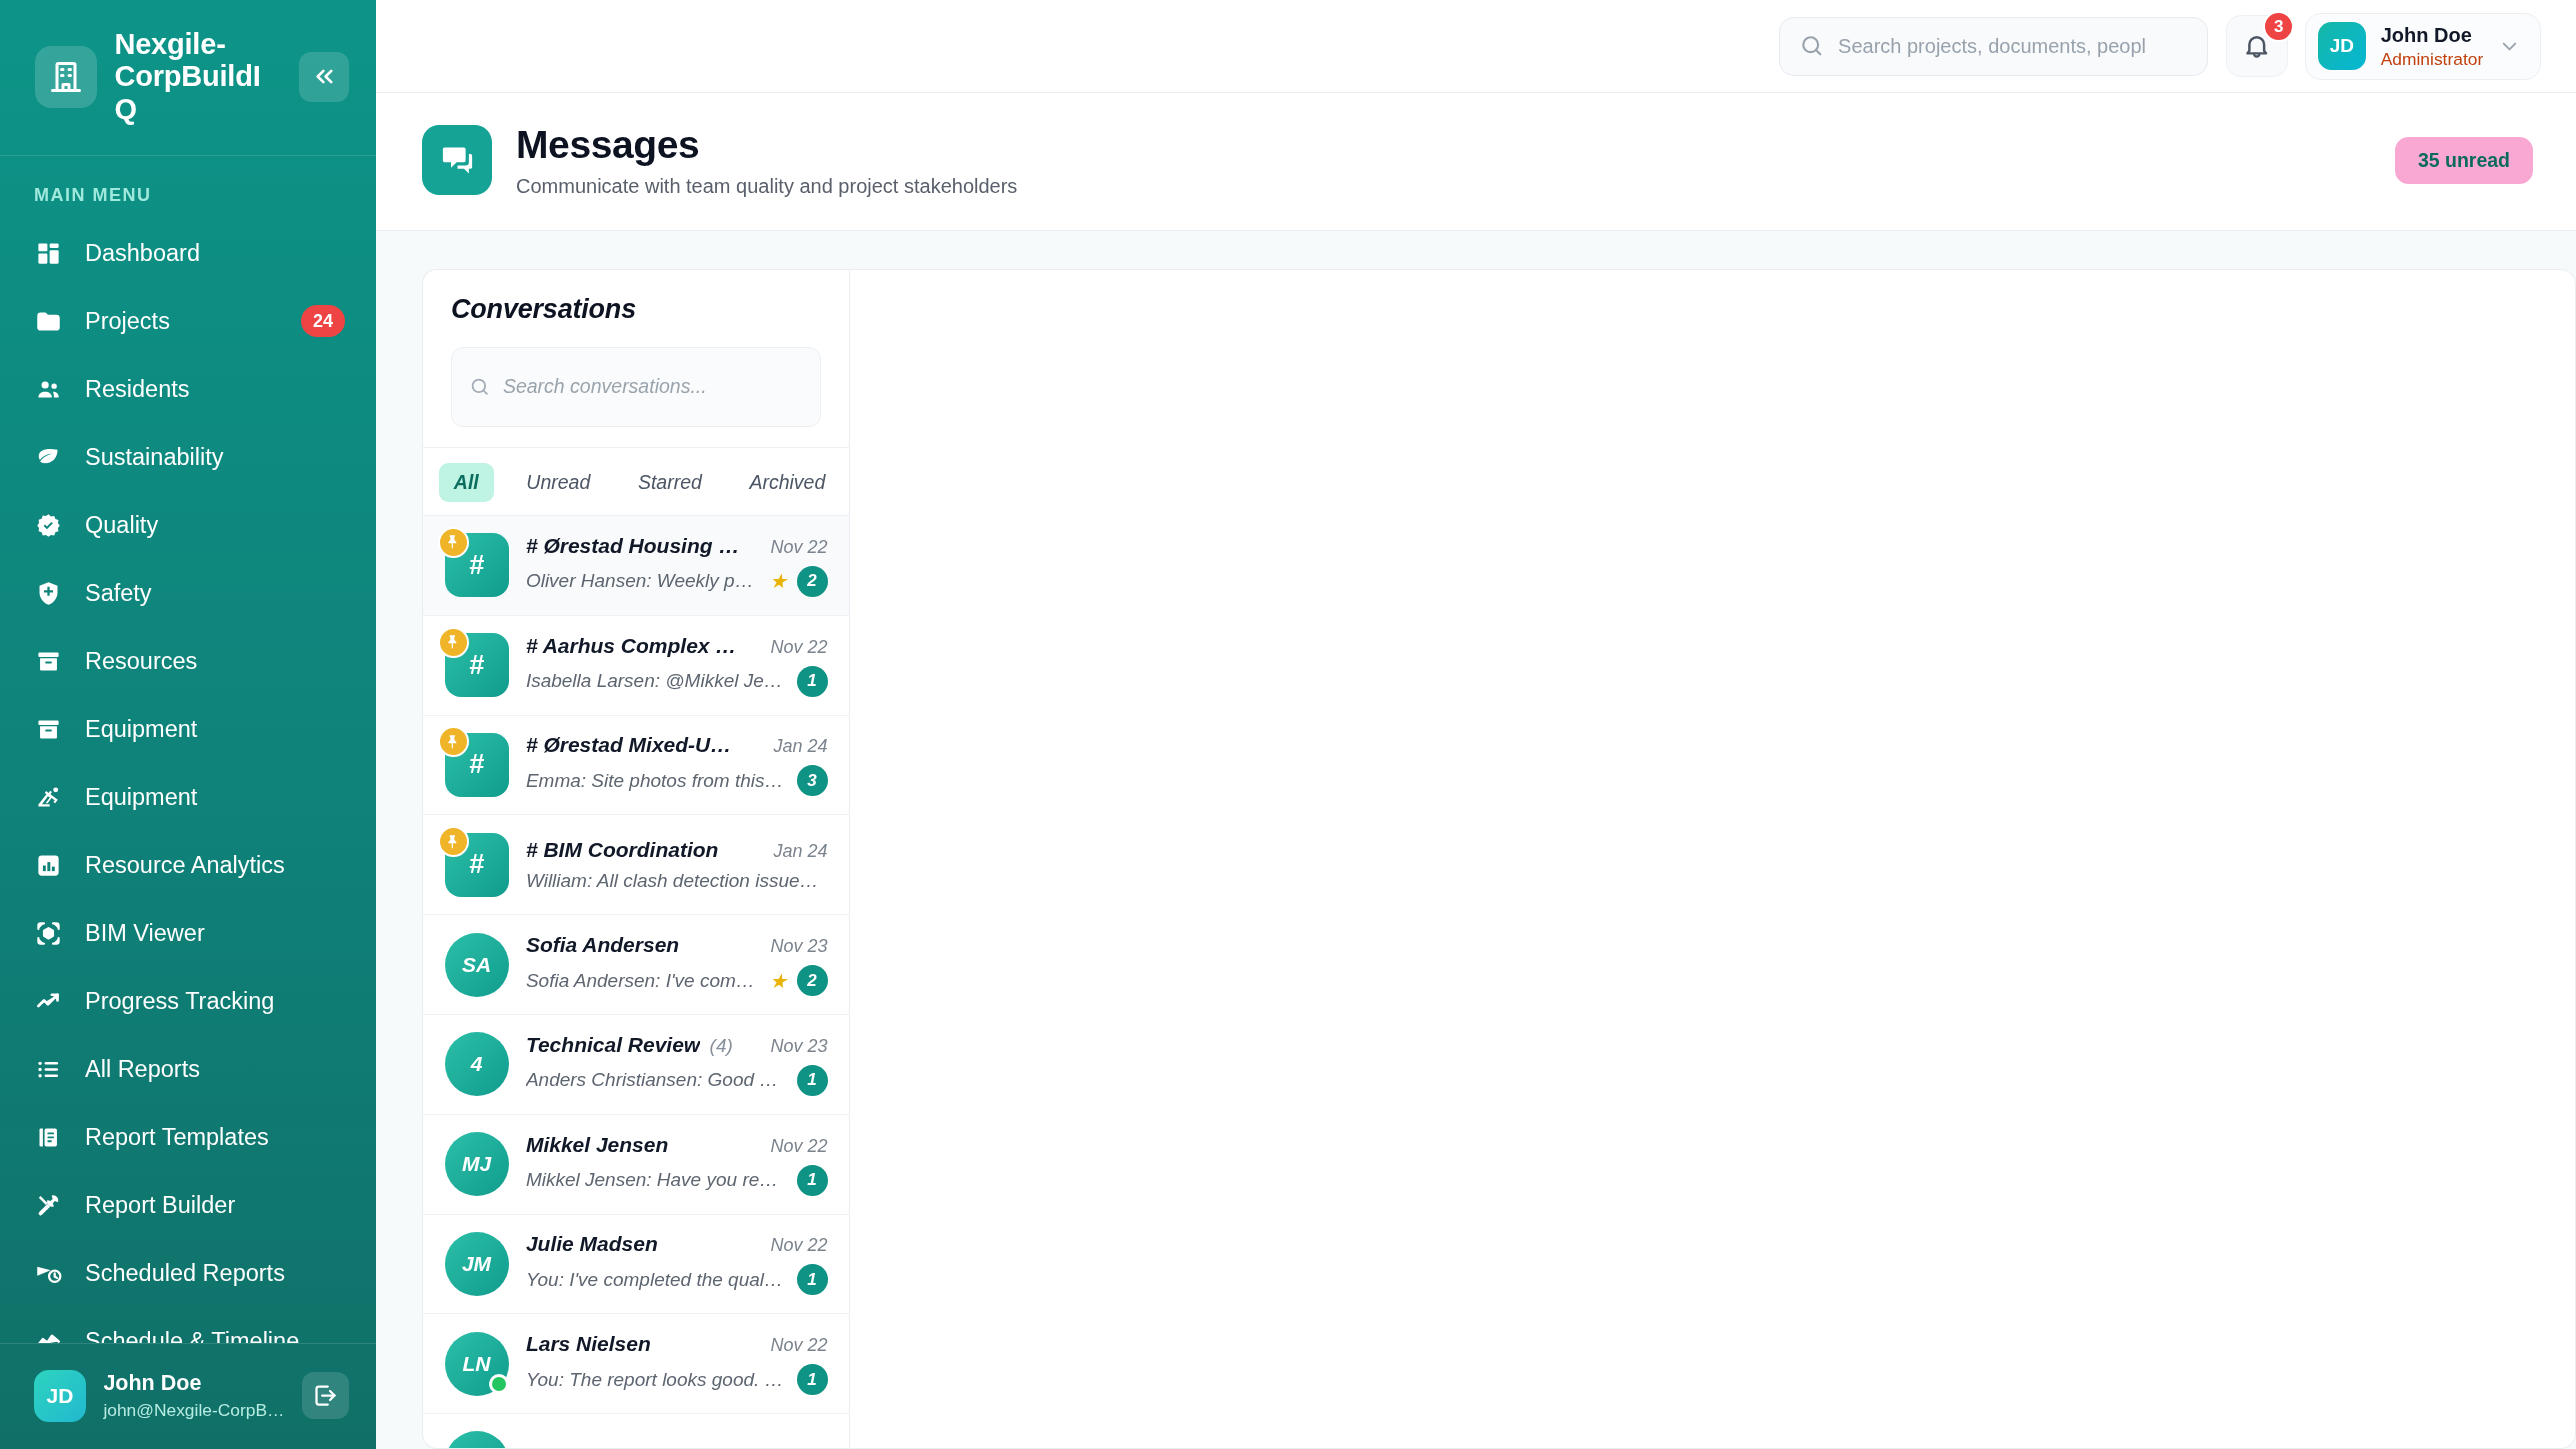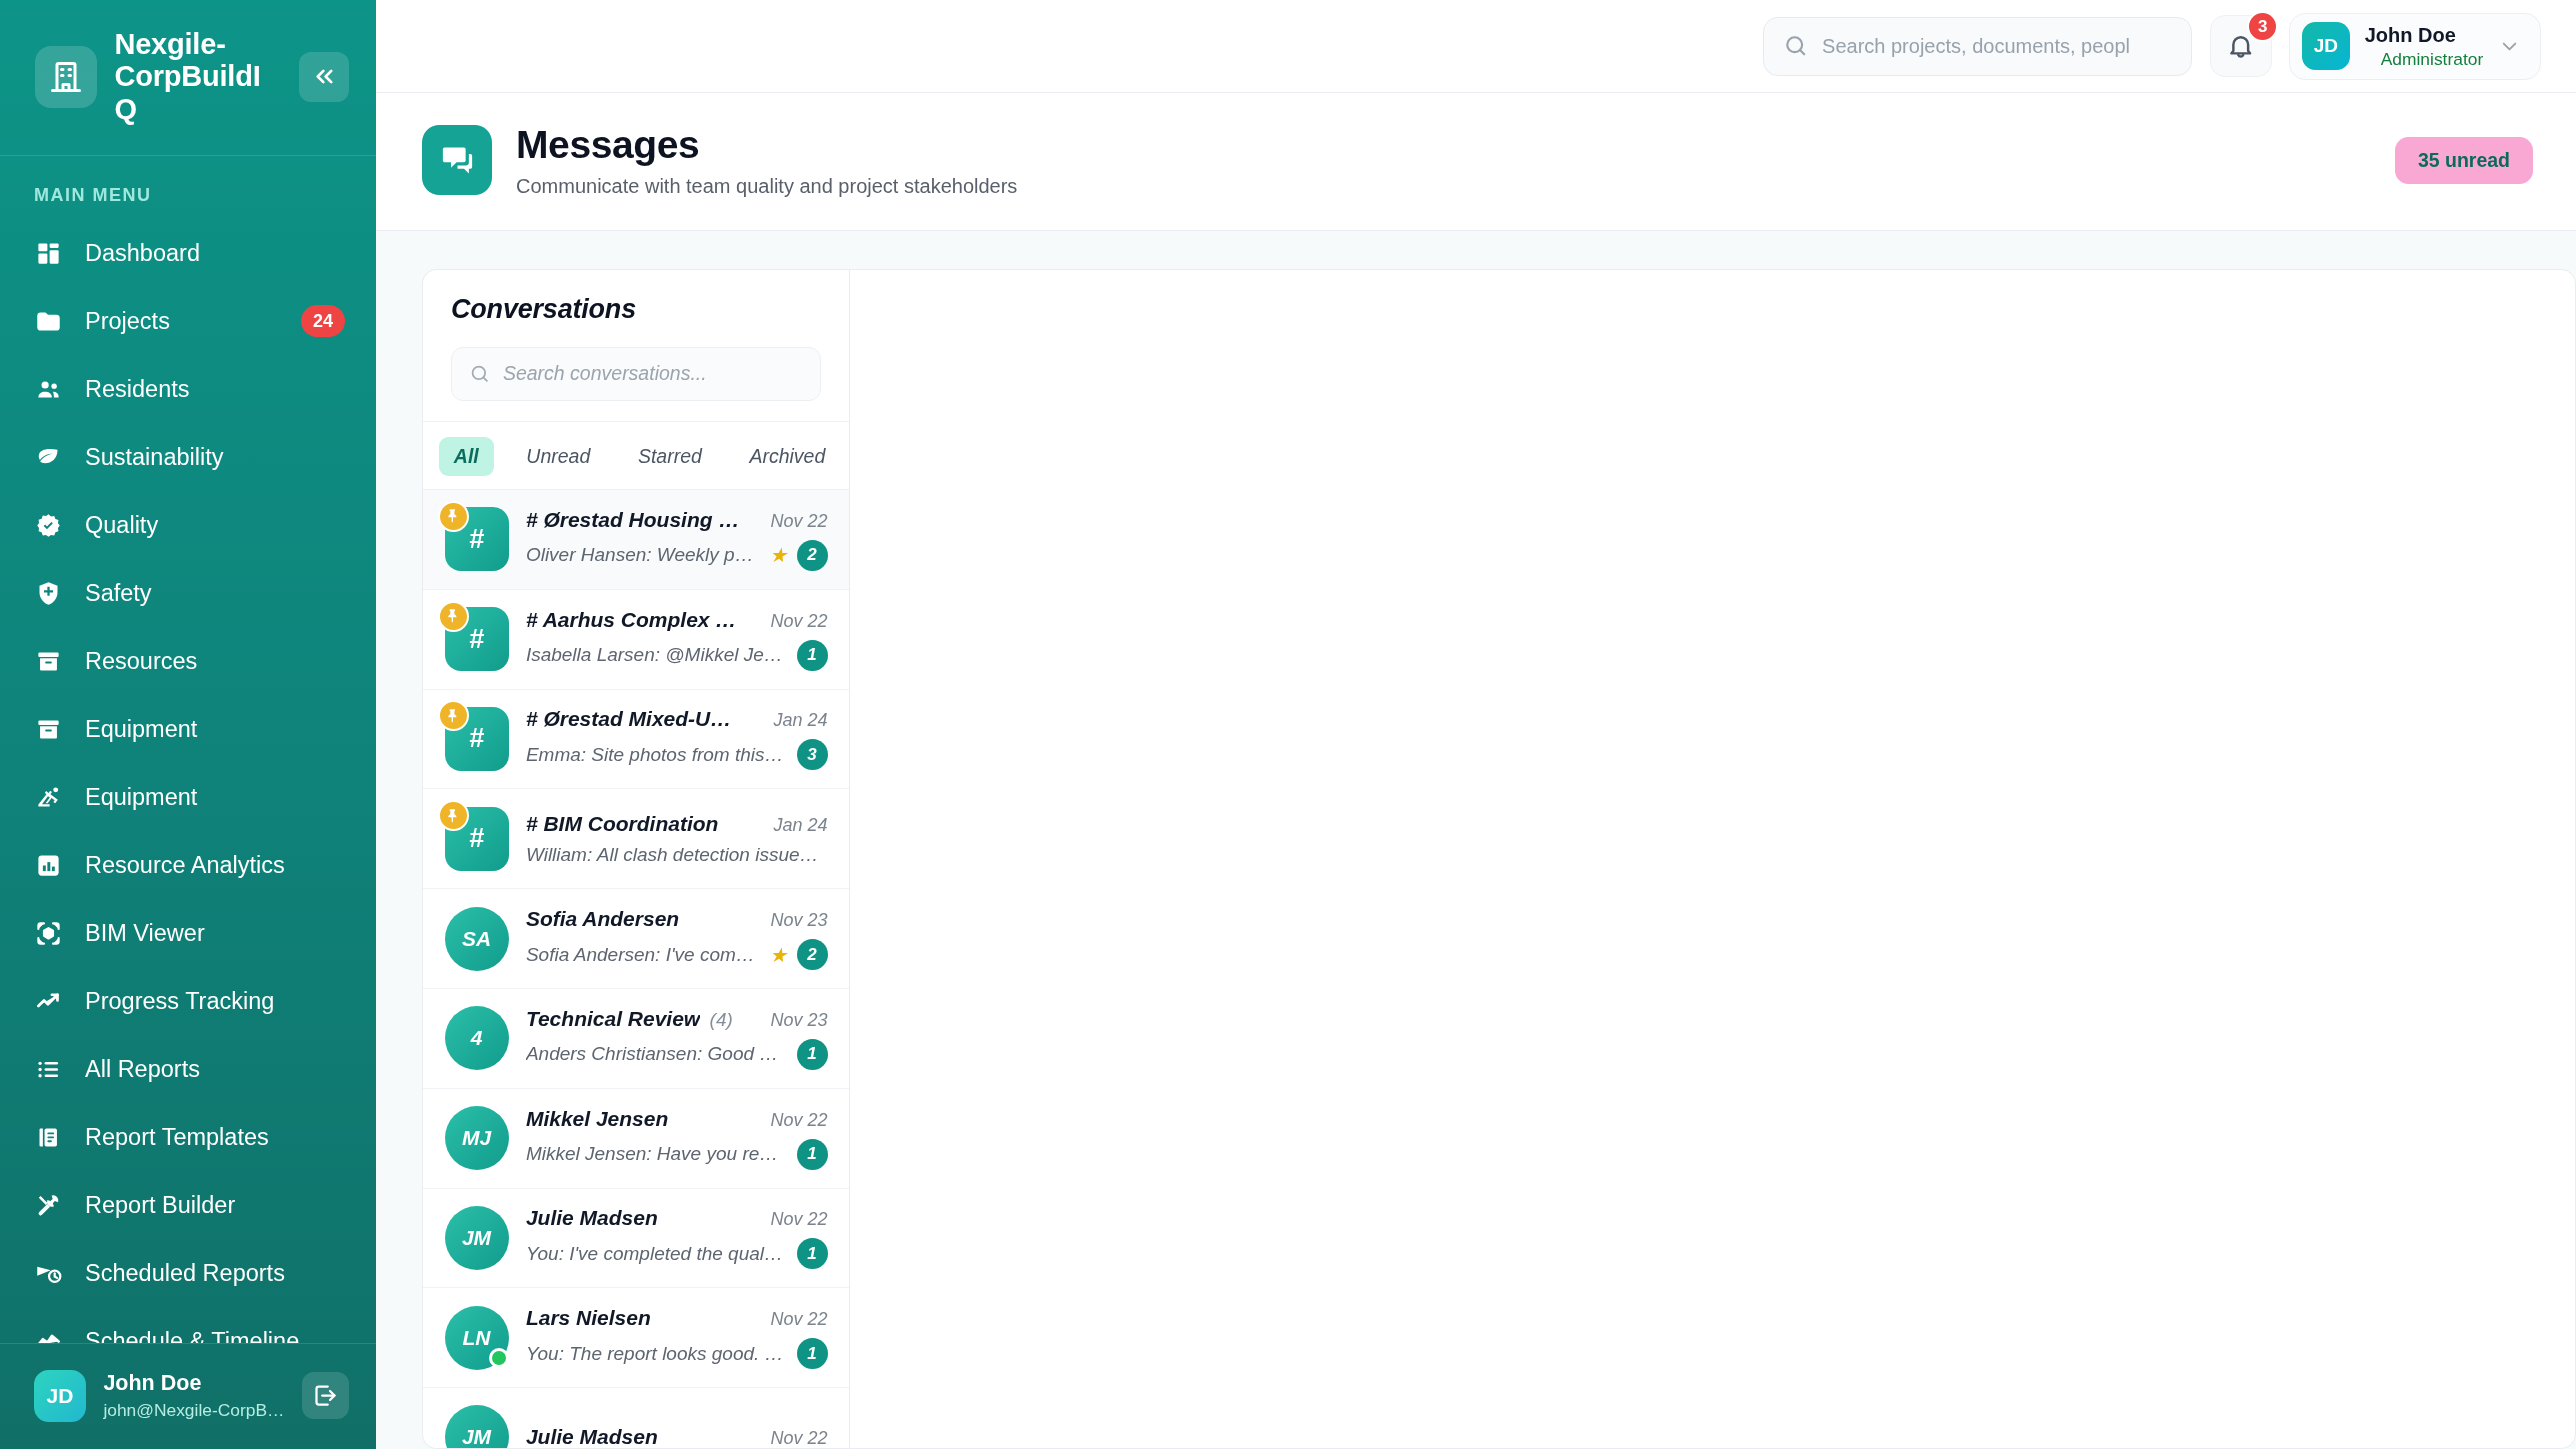--- a/index.html
+++ b/index.html
@@ -124,21 +124,21 @@
     padding:0 19px 0 12px; cursor:pointer;
   }
   .profile-av {
     width:48px; height:48px; flex:0 0 48px; border-radius:13.4px;
     background:linear-gradient(135deg,#14b8a6 0%,#06b6d4 100%);
     color:#fff; font-size:19px; font-weight:700;
     display:flex; align-items:center; justify-content:center;
   }
   .profile-meta { line-height:1.2; }
   .profile-name { font-size:20px; font-weight:700; color:#111827; }
-  .profile-role { font-size:17.4px; color:#15803d; margin-top:2px;margin-left:16px; }
+  .profile-role { font-size:17.4px; color:#c2410c; margin-top:2px; }
   .chev { width:23px; height:23px; flex:0 0 23px; stroke:#9aa3ad; }
 
   .page-head {
     background:#ffffff; border-bottom:0.7px solid #e9edf1;
     padding:29.5px 43px 32px 46px;
     display:flex; align-items:center; gap:24px;
   }
   .page-icon {
     width:70px; height:70px; flex:0 0 70px; border-radius:17.4px;
     background:#14a394;
@@ -158,21 +158,21 @@
 
   .conv-panel {
     width:427px; flex:0 0 427px;
     background:#ffffff; border:0.7px solid #e9edf1;
     border-radius:14.8px 0 0 14.8px; border-right:none;
     display:flex; flex-direction:column; overflow:hidden;
   }
   .conv-head { padding:24px 28px 20px 28px; border-bottom:0.7px solid #eef1f4; }
   .conv-title { font-size:27px; font-weight:700; color:#0d1321; letter-spacing:-0.2px; }
   .conv-search {
-    margin-top:21.5px; height:54px; border-radius:12px;
+    margin-top:21.5px; height:80px; border-radius:12px;
     background:#fafbfc; border:0.7px solid #eceff2;
     display:flex; align-items:center; gap:12px; padding:0 17.4px;
   }
   .conv-search svg { width:21.5px; height:21.5px; flex:0 0 21.5px; stroke:#a3acb6; }
   .conv-search .ph { font-size:19.5px; color:#9aa4ad; }
 
   .tabs { display:flex; align-items:center; gap:18px; padding:14.8px 16px 13.4px 16px; border-bottom:0.7px solid #eef1f4; }
   .tab { font-size:19.5px; color:#4b5563; padding:8px 14.8px; border-radius:9.4px; cursor:pointer; white-space:nowrap; }
   .tab.active { background:#bff3e3; color:#0b6d5e; font-weight:600; }
 

